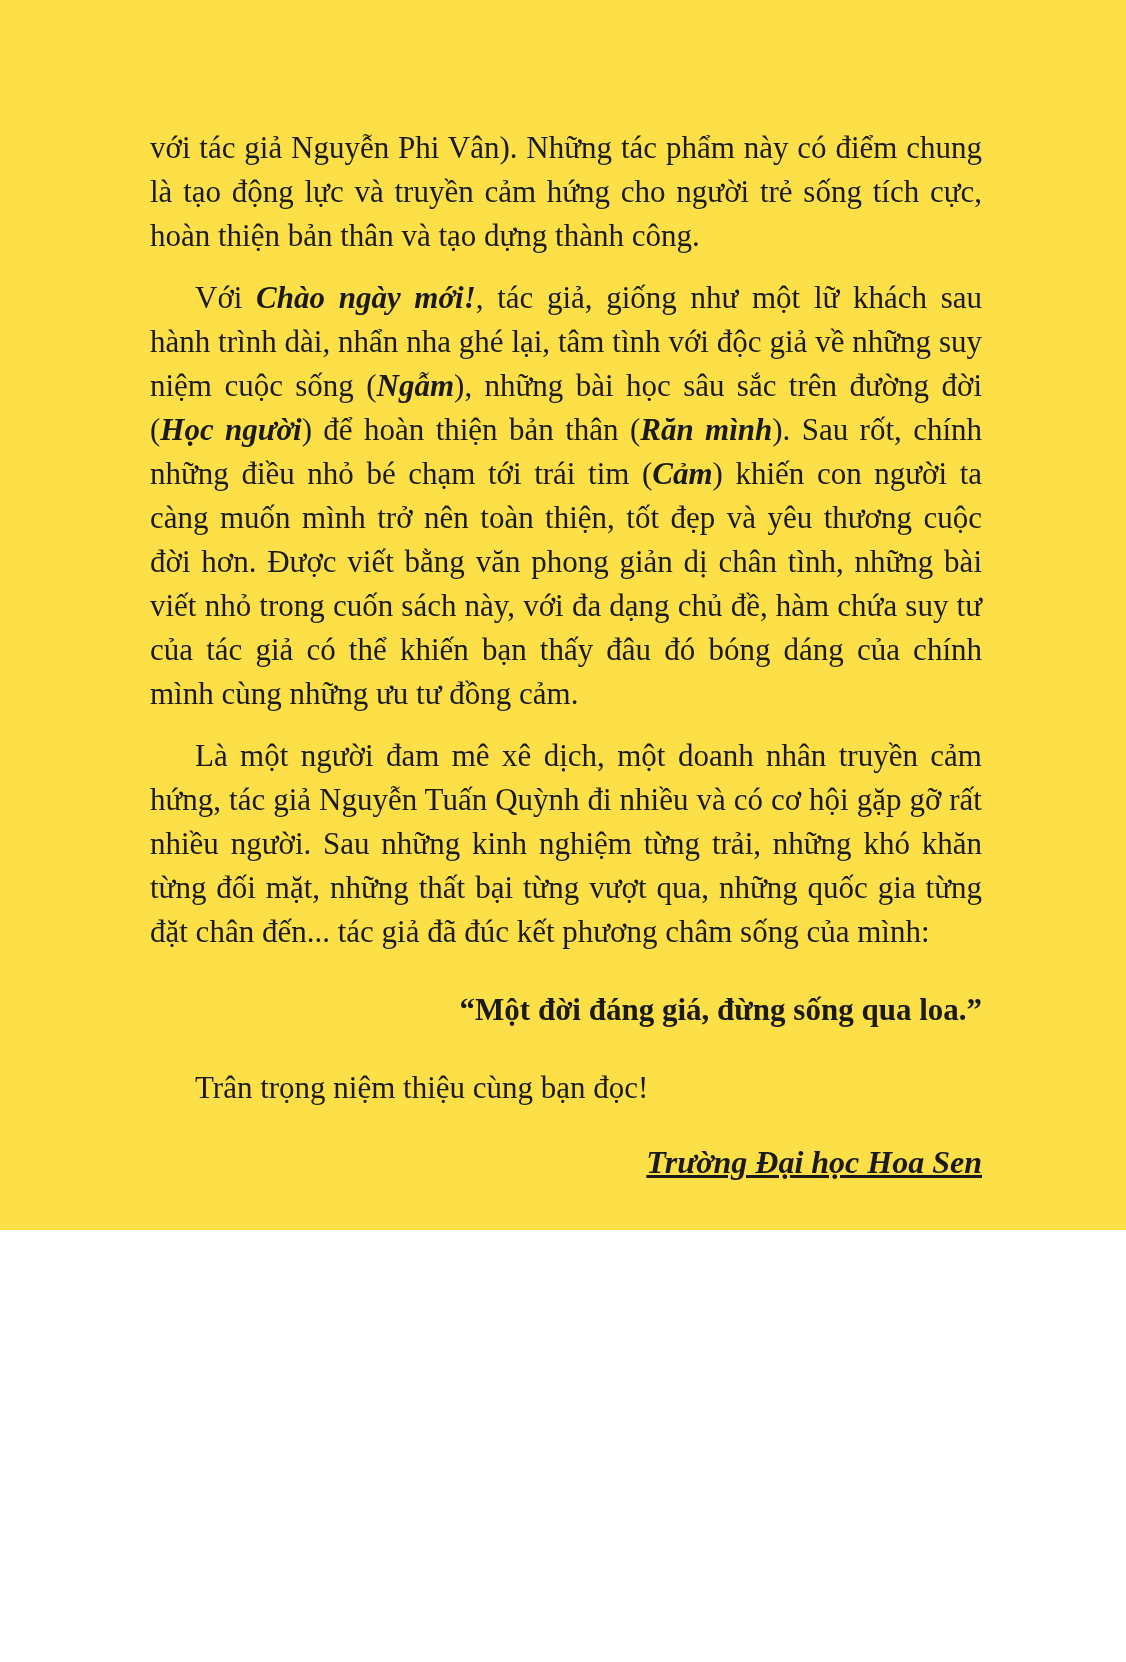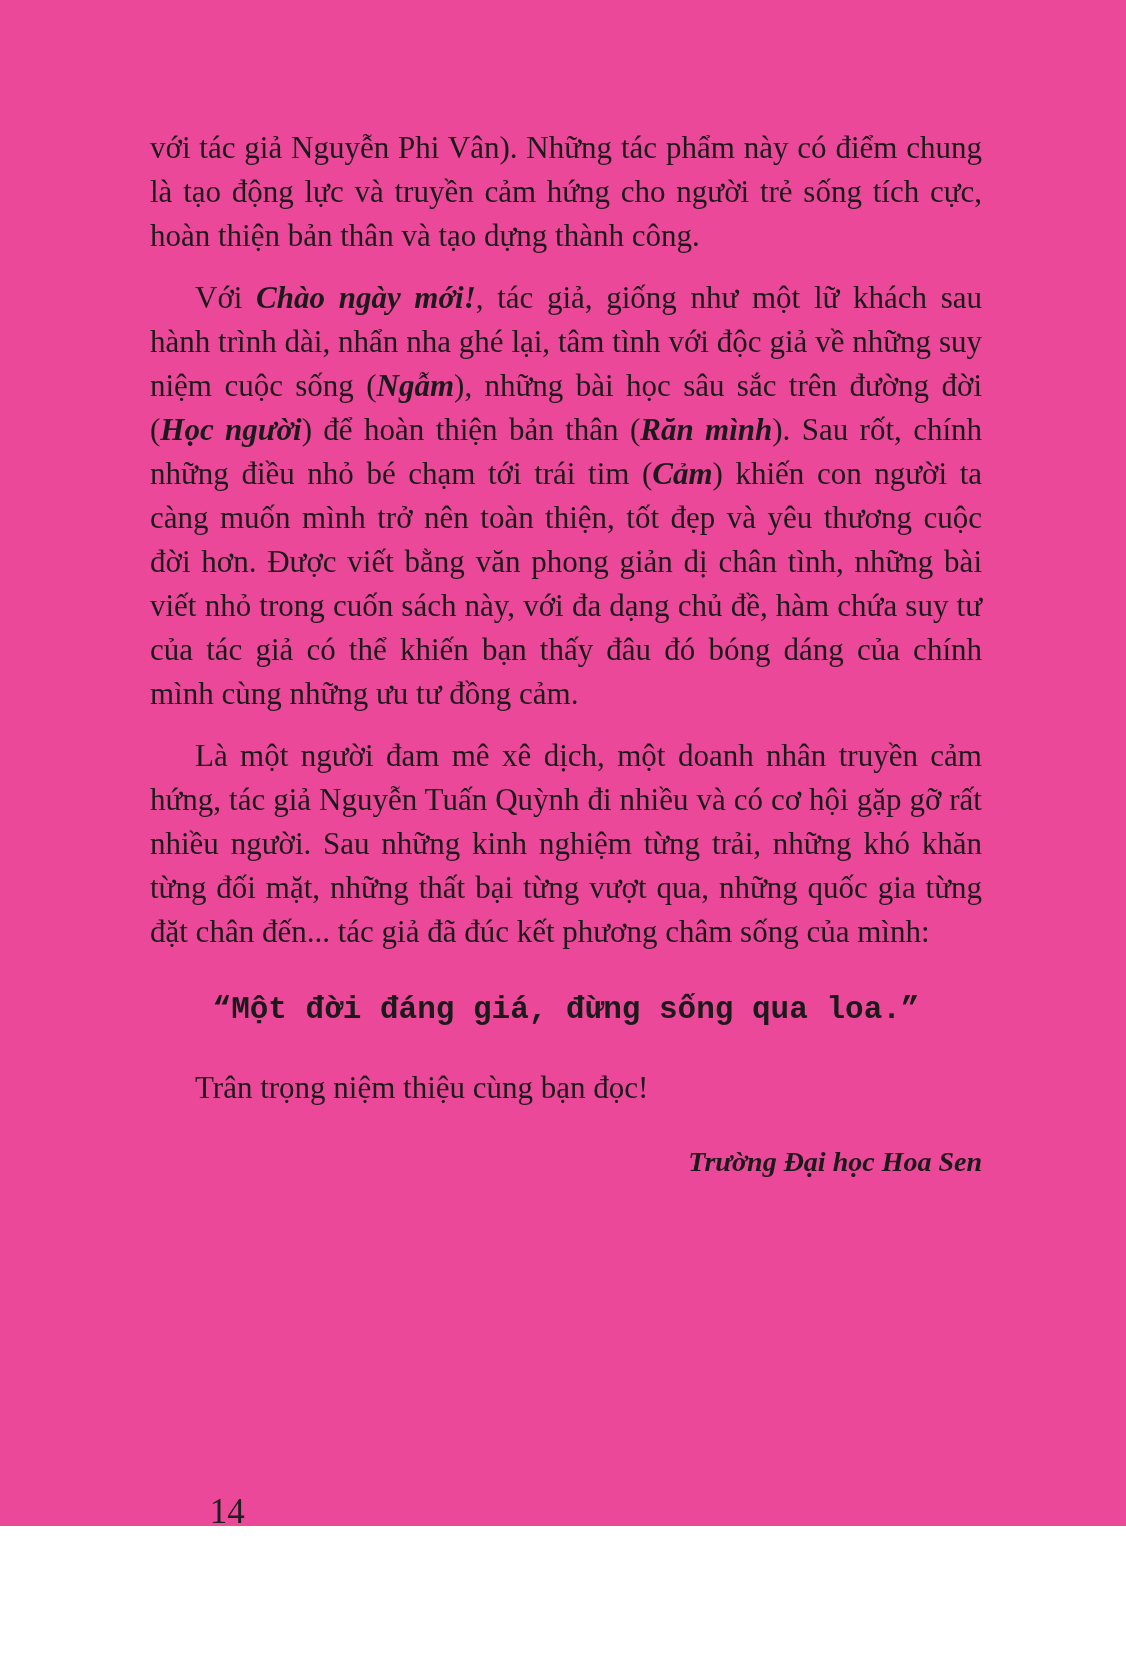--- a/index.html
+++ b/index.html
@@ -3,22 +3,22 @@
 <meta charset="utf-8">
 <style>
   html, body {
     margin: 0;
     padding: 0;
     background: #ffffff;
   }
   .page {
     position: relative;
     width: 1126px;
-    height: 1526px;
-    background: #ec4899;
+    height: 1230px;
+    background: #fde047;
     overflow: hidden;
     font-family: "Liberation Serif", serif;
     color: #1a1a1a;
   }
   .page-body {
     position: absolute;
     left: 150px;
     top: 126px;
     width: 832px;
     font-size: 31px;
@@ -26,33 +26,33 @@
     text-align: justify;
     text-justify: inter-word;
   }
   .para {
     margin: 0 0 18px 0;
   }
   .para.indent {
     text-indent: 45px;
   }
   .para.quote {
-    text-align: center;
+    text-align: right;
     text-indent: 0;
     font-weight: bold;
     margin: 34px 0;
-    font-family: Liberation Mono, monospace;
   }
   .para.signature {
     text-align: right;
     text-indent: 0;
     font-weight: bold;
     font-style: italic;
     margin: 30px 0 0 0;
-    font-size: 28px;
+    font-size: 32px;
+    text-decoration: underline;
   }
   .normal {}
   .bold-italic {
     font-weight: bold;
     font-style: italic;
   }
   .footer {
     position: absolute;
     left: 102px;
     top: 1492px;

